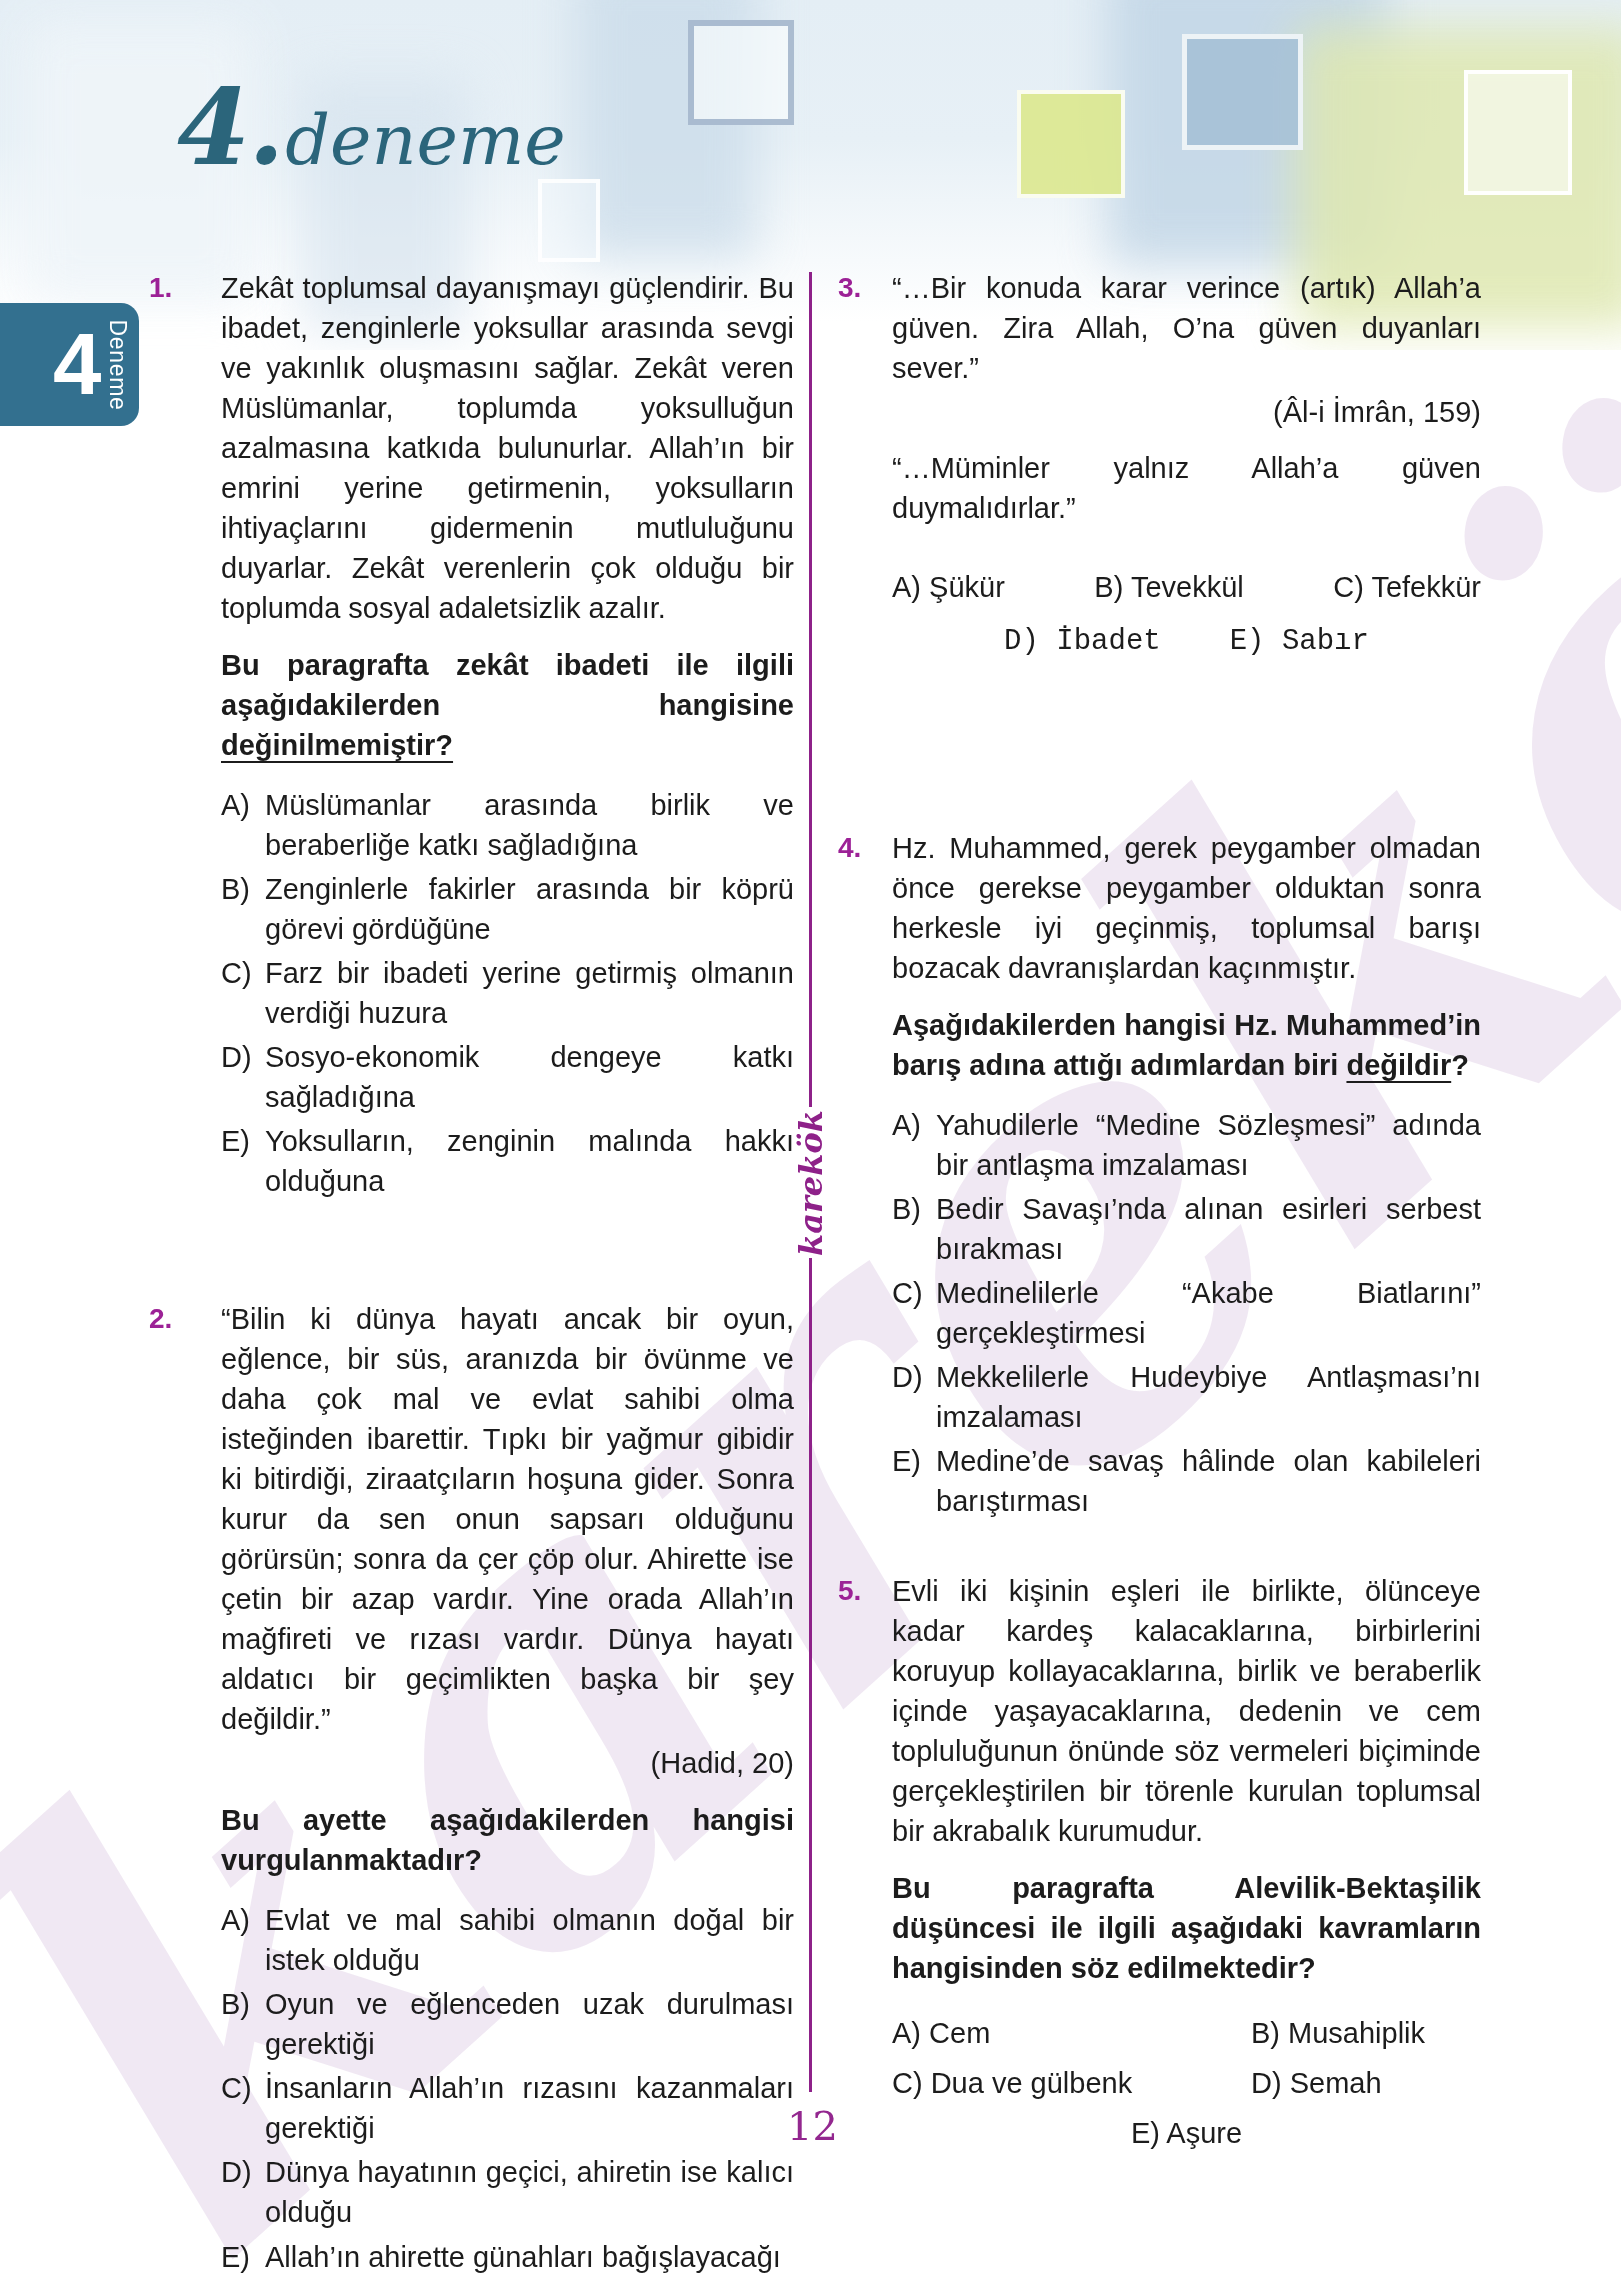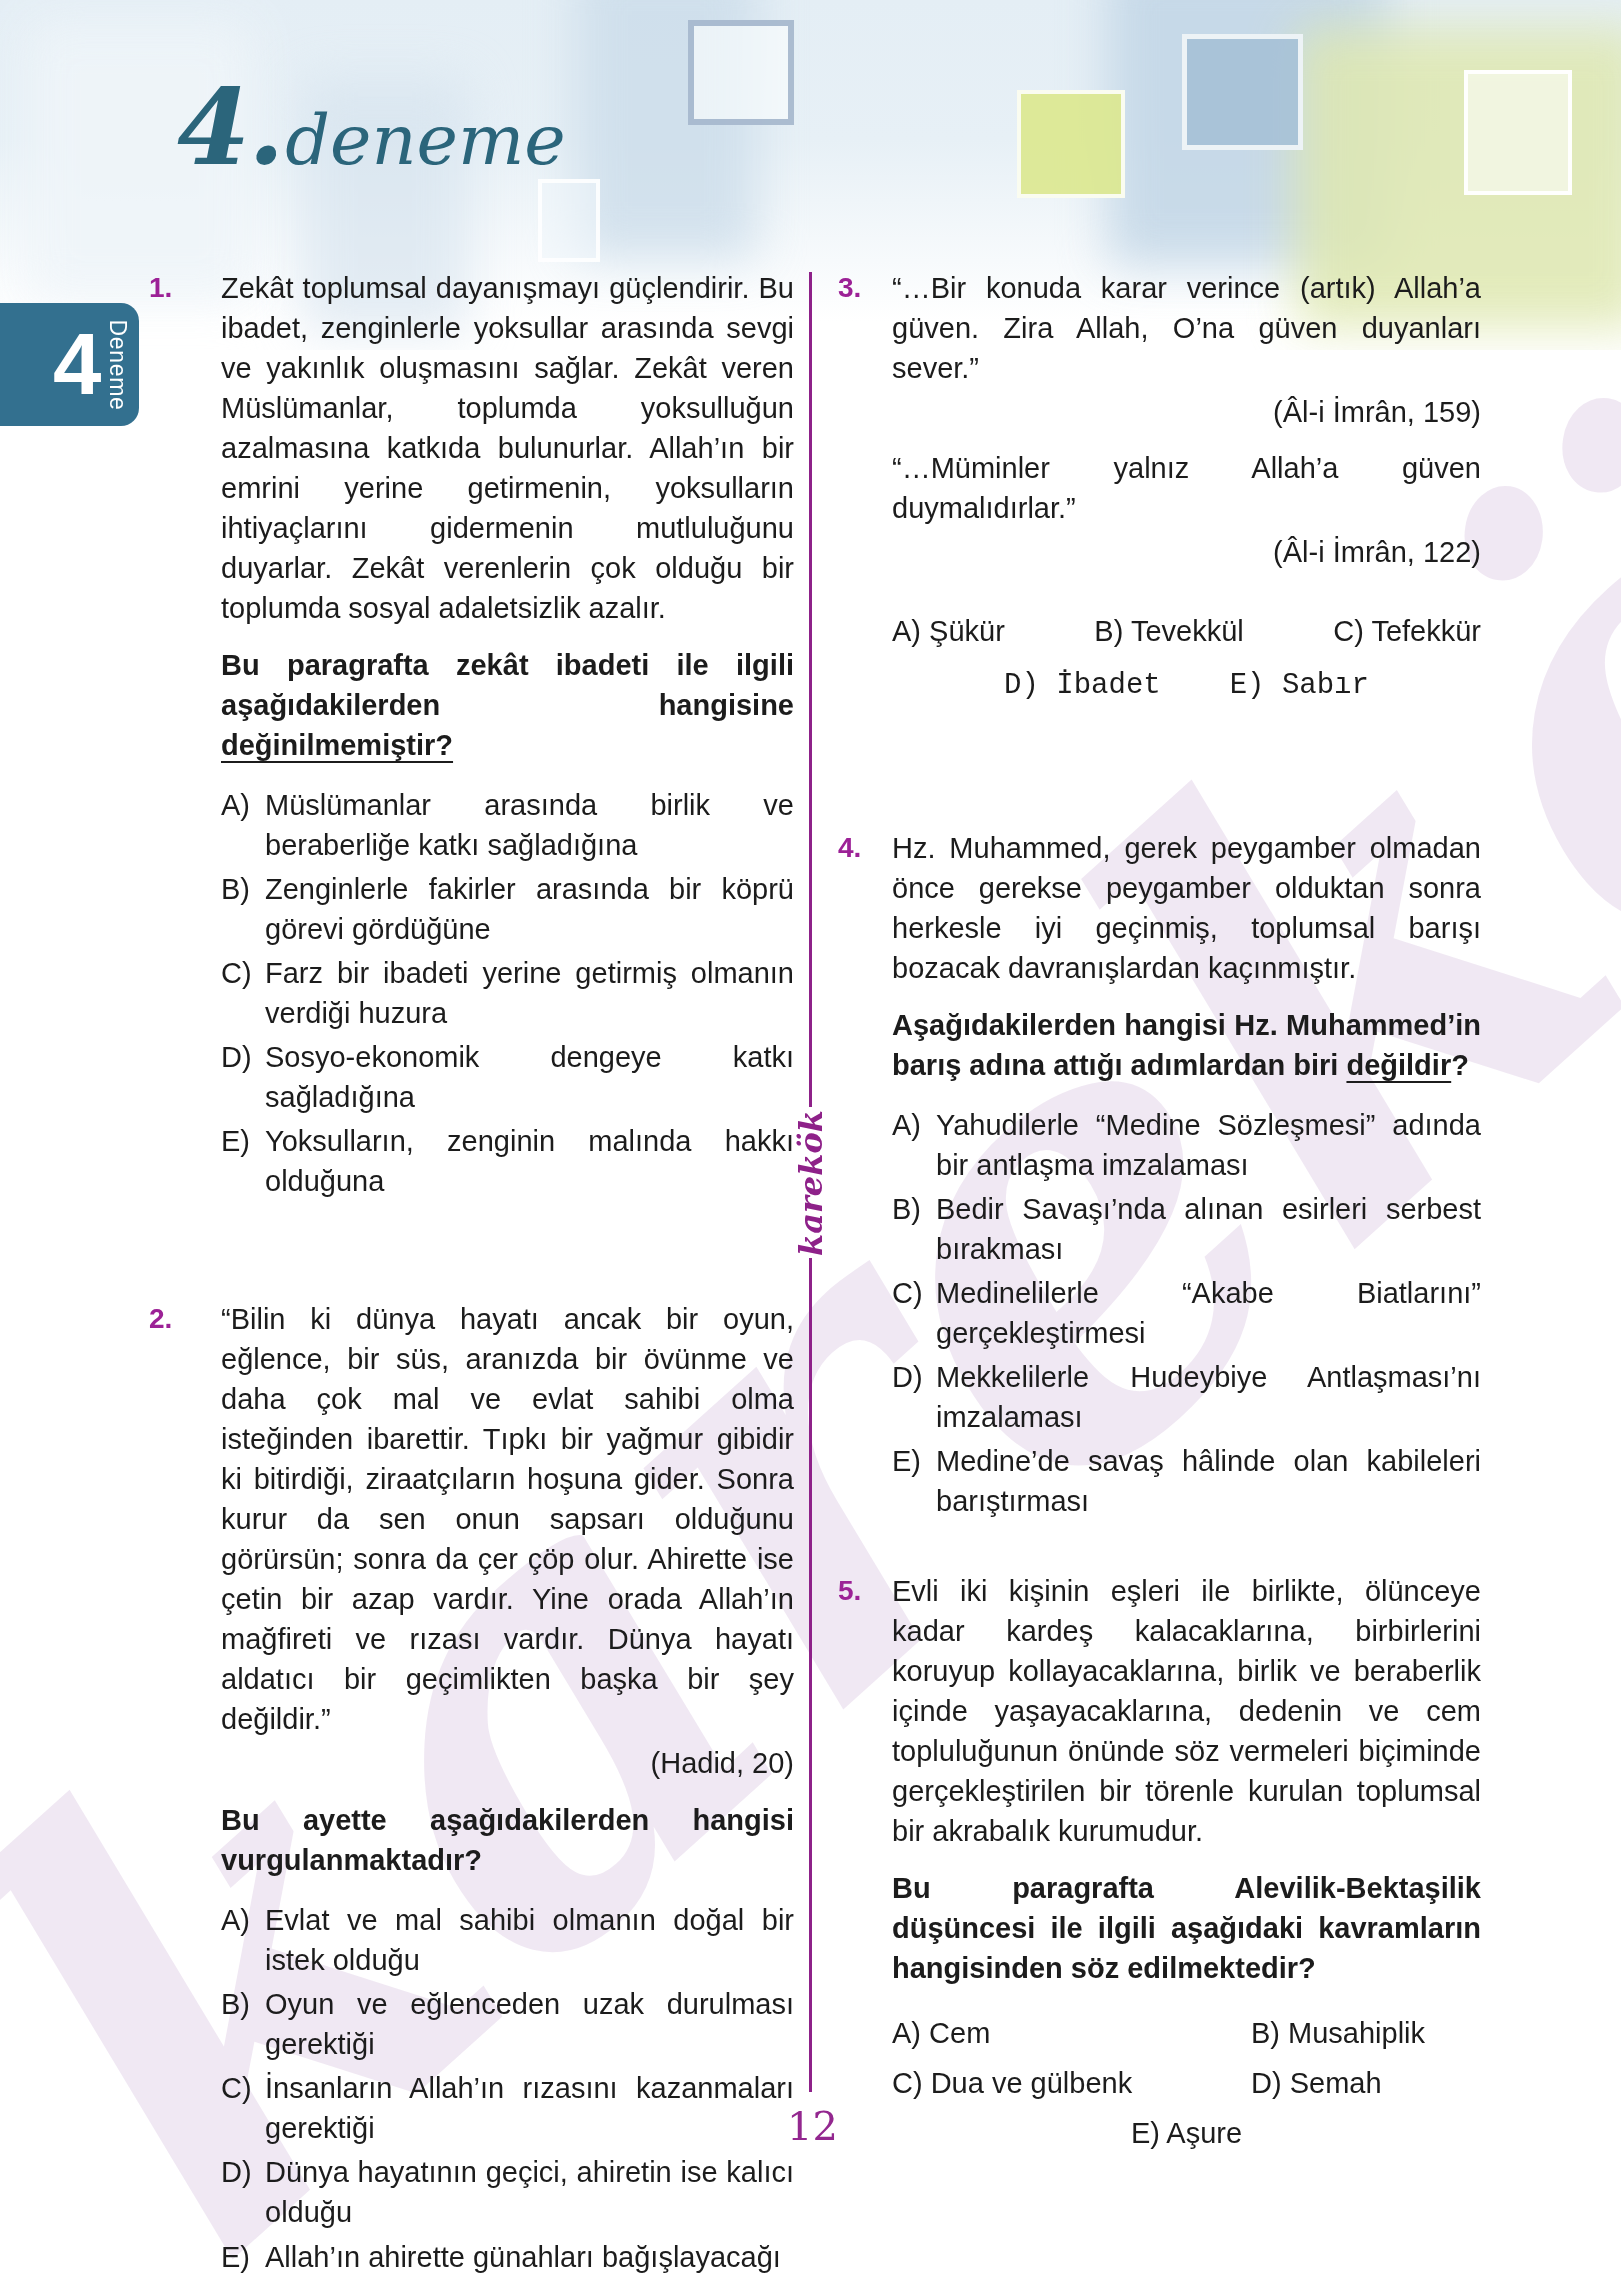--- a/index.html
+++ b/index.html
@@ -192,21 +192,20 @@
     </div>
   </div>
 </div>
 
 <div class="q q-right q3">
   <div class="qnum">3.</div>
   <div class="qbody">
     <p class="para">“…Bir konuda karar verince (artık) Allah’a güven. Zira Allah, O’na güven duyanları sever.”</p>
     <p class="citation">(Âl-i İmrân, 159)</p>
     <p class="para" style="margin-top:15.4px;">“…Müminler yalnız Allah’a güven duymalıdırlar.”</p>
-    <p class="citation">(Âl-i İmrân, 122)</p>
     <div class="optrow optrow-1">
       <span>A) Şükür</span>
       <span>B) Tevekkül</span>
       <span>C) Tefekkür</span>
     </div>
     <div class="optrow optrow-2">
       <span>D) İbadet</span>
       <span>E) Sabır</span>
     </div>
   </div>

